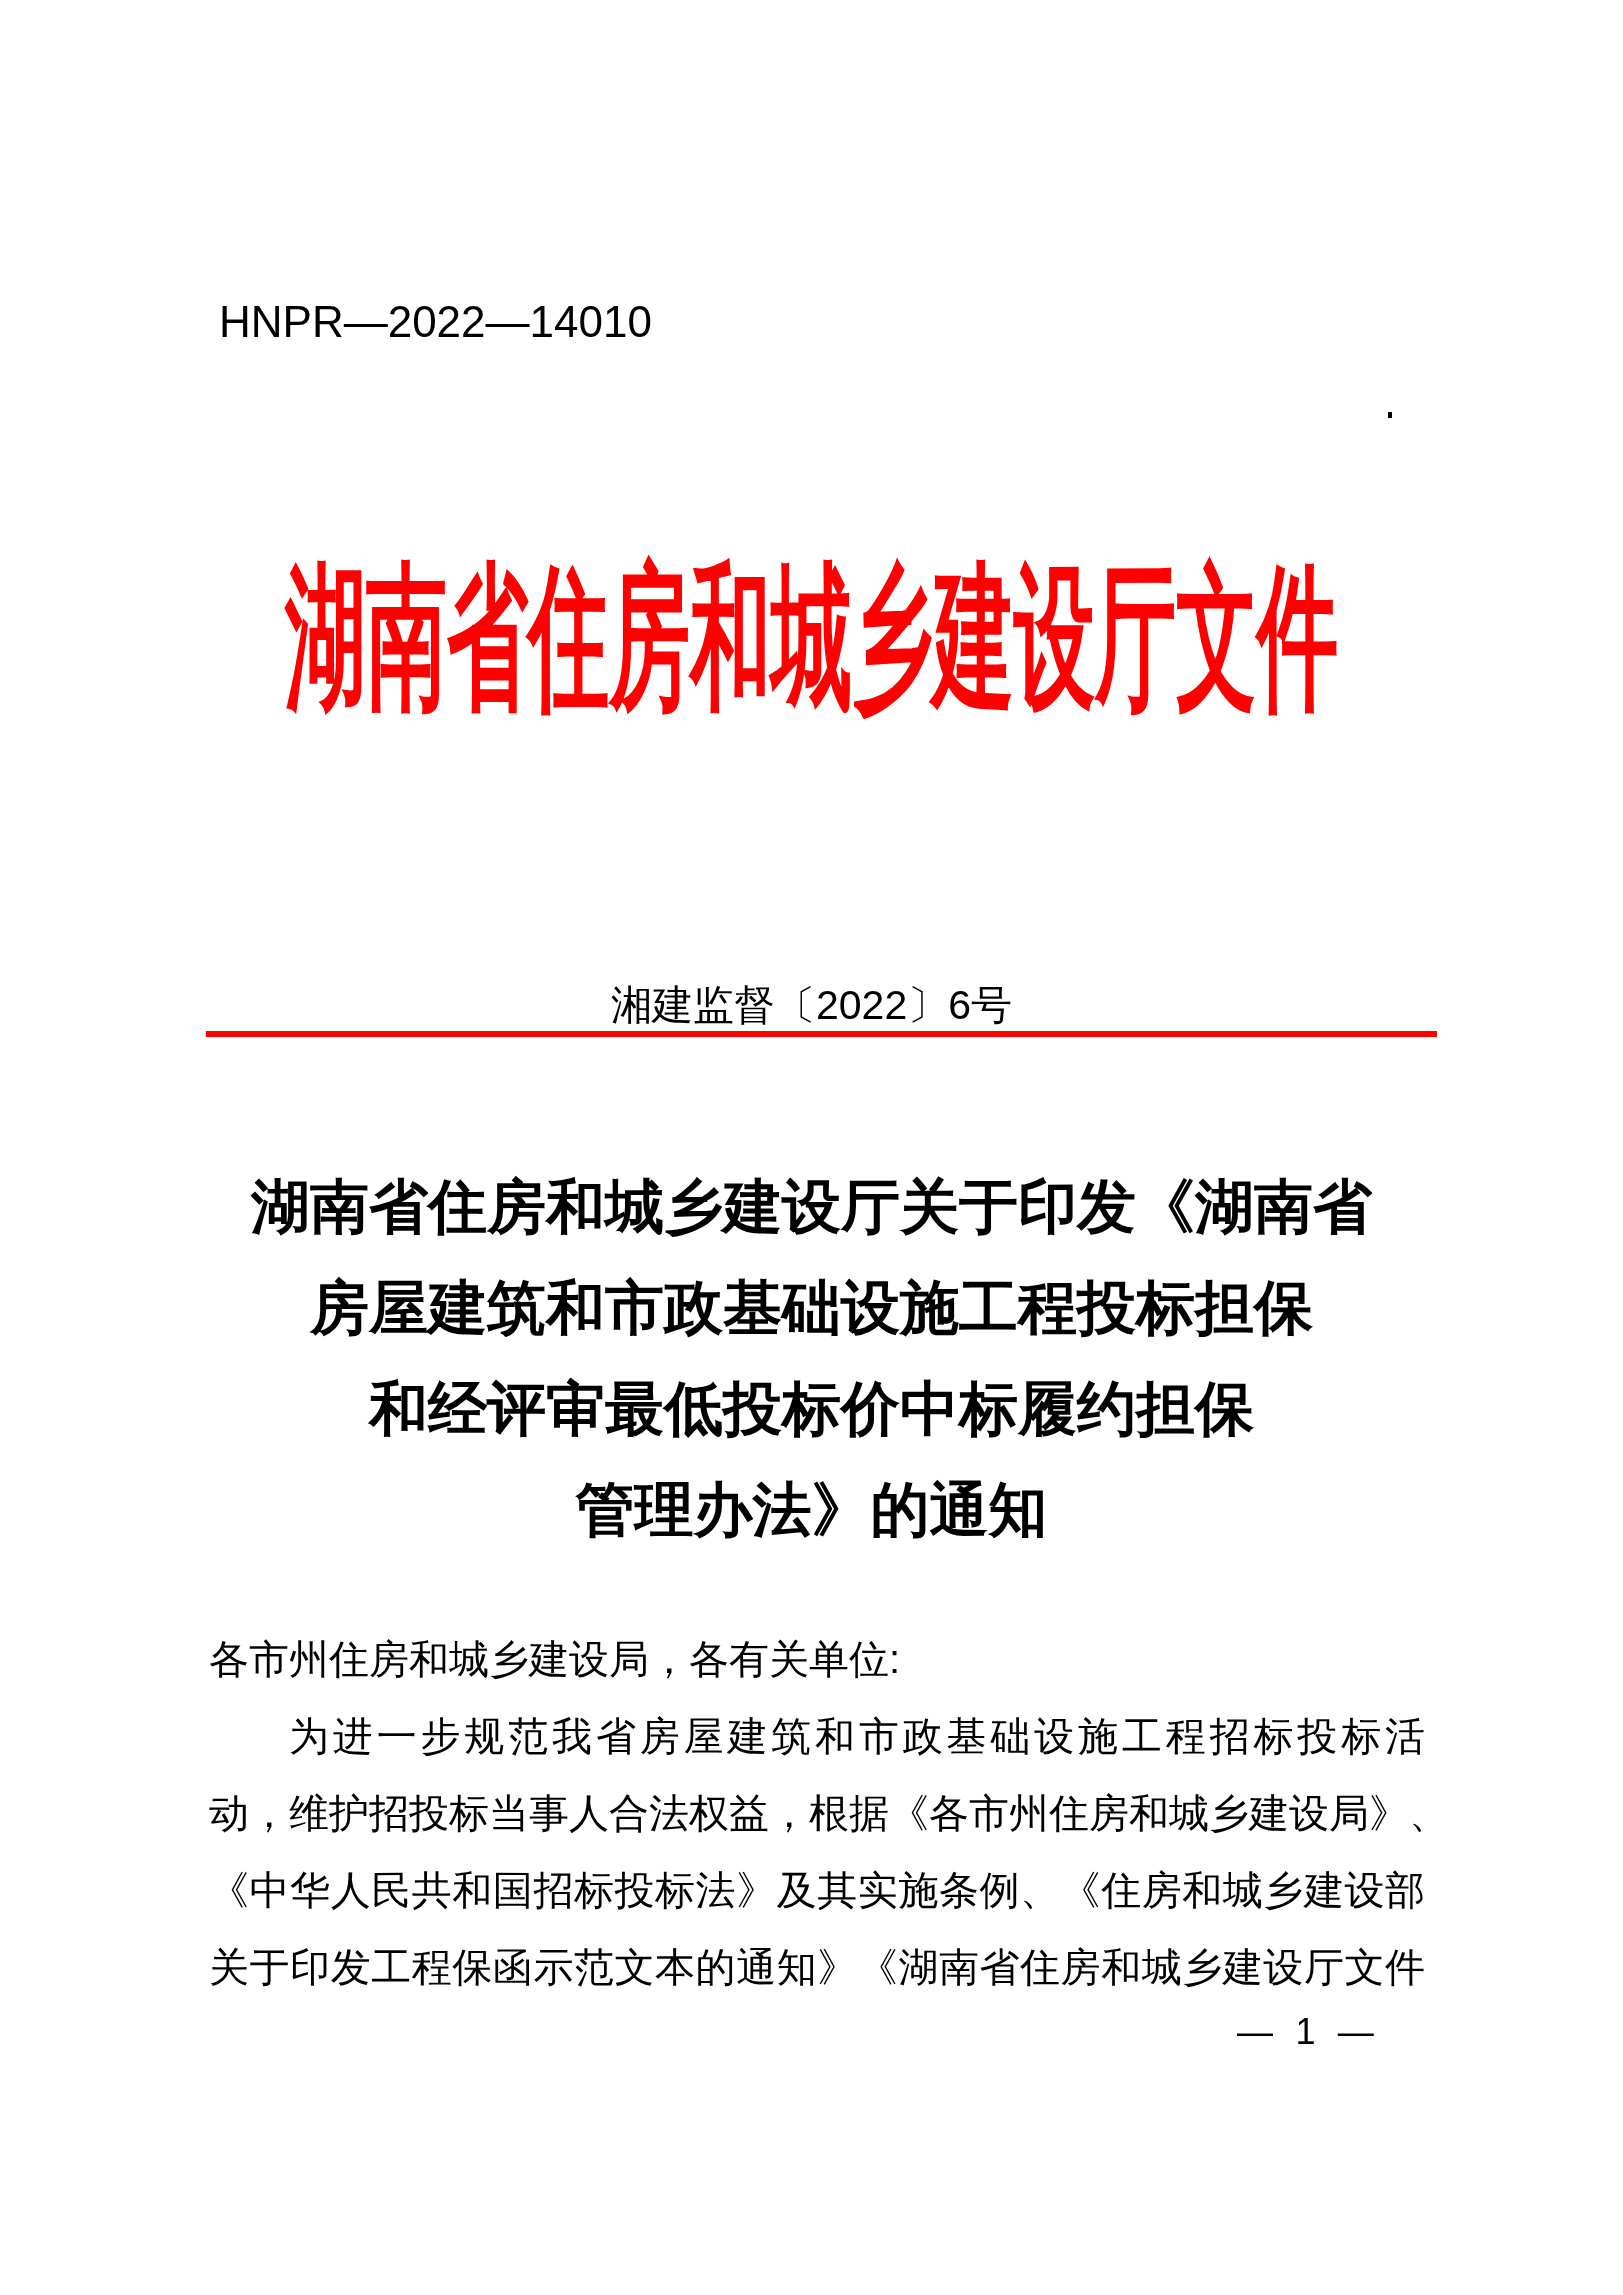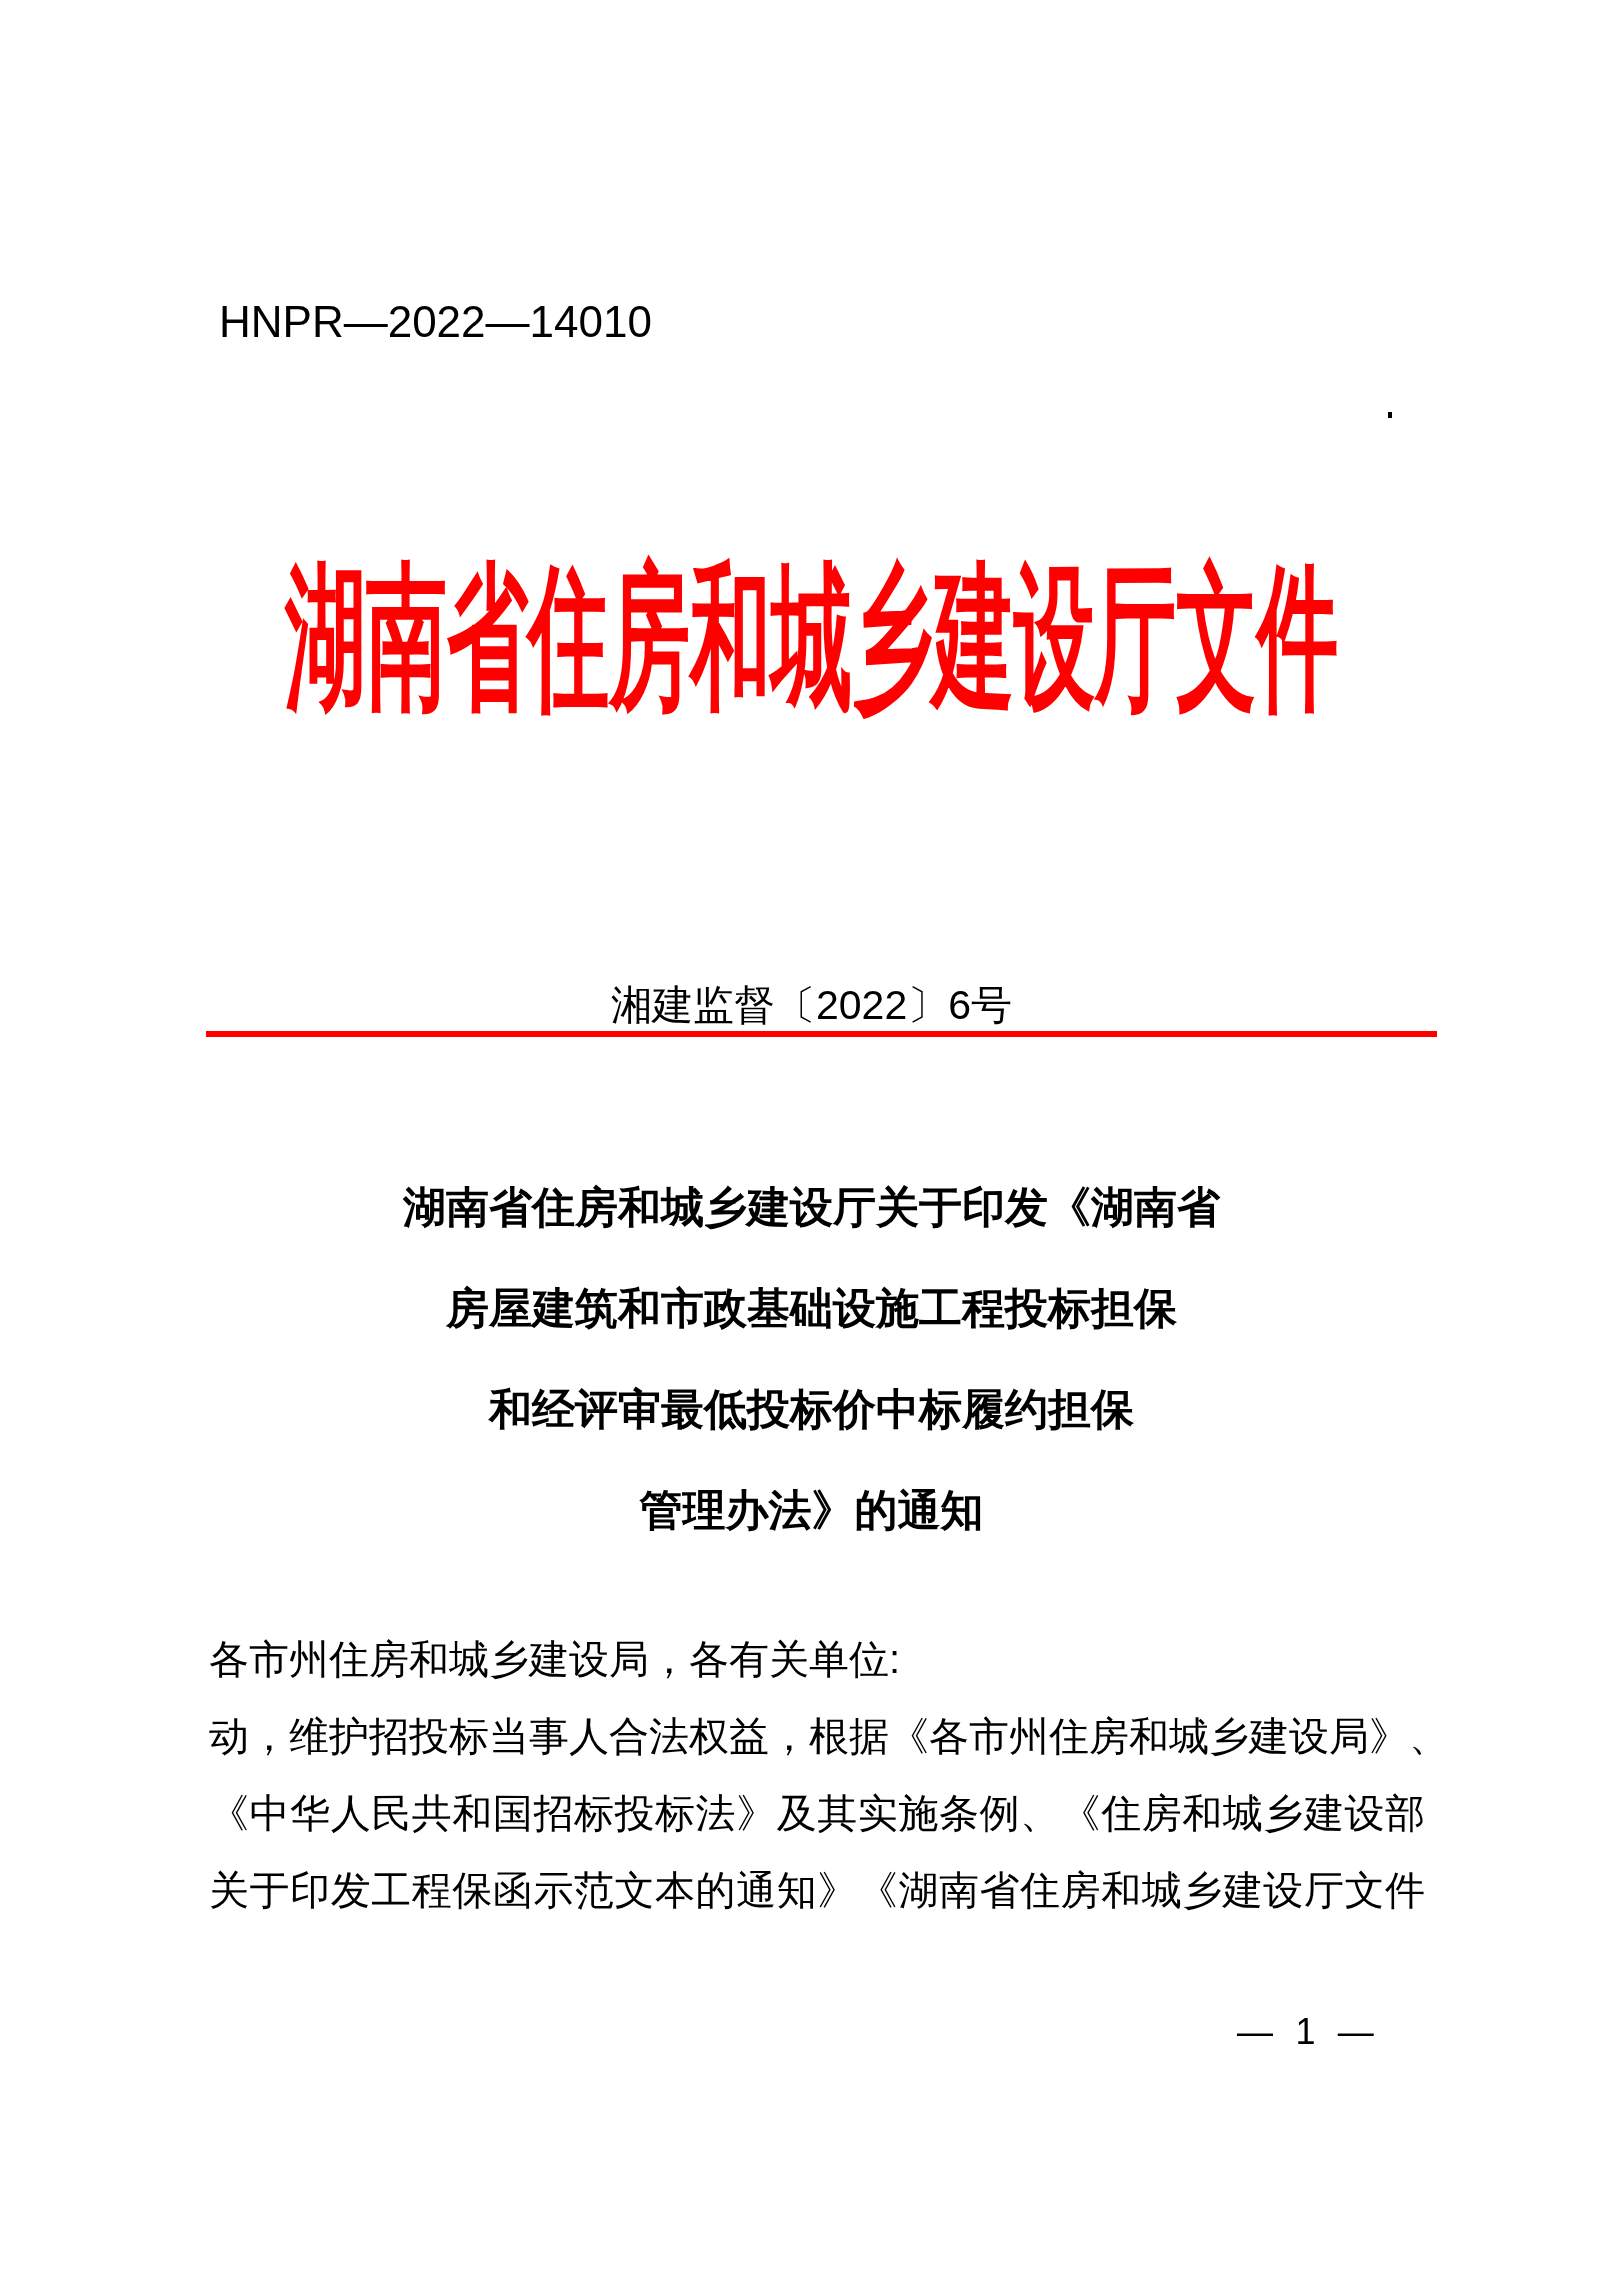--- a/index.html
+++ b/index.html
@@ -81,21 +81,21 @@
   }
 
   
   .doc-title {
     position: absolute;
     left: 0;
     right: 0;
     top: 1157px;
     text-align: center;
     font-weight: bold;
-    font-size: 43px;
+    font-size: 59px;
     line-height: 101px;
   }
   .doc-title .t-line {
     white-space: nowrap;
   }
 
   
   .body-block {
     position: absolute;
     left: 209px;
@@ -147,20 +147,21 @@
 
   <div class="doc-title">
     <div class="t-line">湖南省住房和城乡建设厅关于印发《湖南省</div>
     <div class="t-line">房屋建筑和市政基础设施工程投标担保</div>
     <div class="t-line">和经评审最低投标价中标履约担保</div>
     <div class="t-line">管理办法》的通知</div>
   </div>
 
   <div class="body-block">
     <div class="body-line salutation">各市州住房和城乡建设局，各有关单位:</div>
+    <div class="body-line indent-2">为进一步规范我省房屋建筑和市政基础设施工程招标投标活</div>
     <div class="body-line">动，维护招投标当事人合法权益，根据《各市州住房和城乡建设局》、</div>
     <div class="body-line">《中华人民共和国招标投标法》及其实施条例、《住房和城乡建设部</div>
     <div class="body-line">关于印发工程保函示范文本的通知》《湖南省住房和城乡建设厅文件</div>
   </div>
 
   <div class="page-number">— 1 —</div>
 
 </div>
 
 

